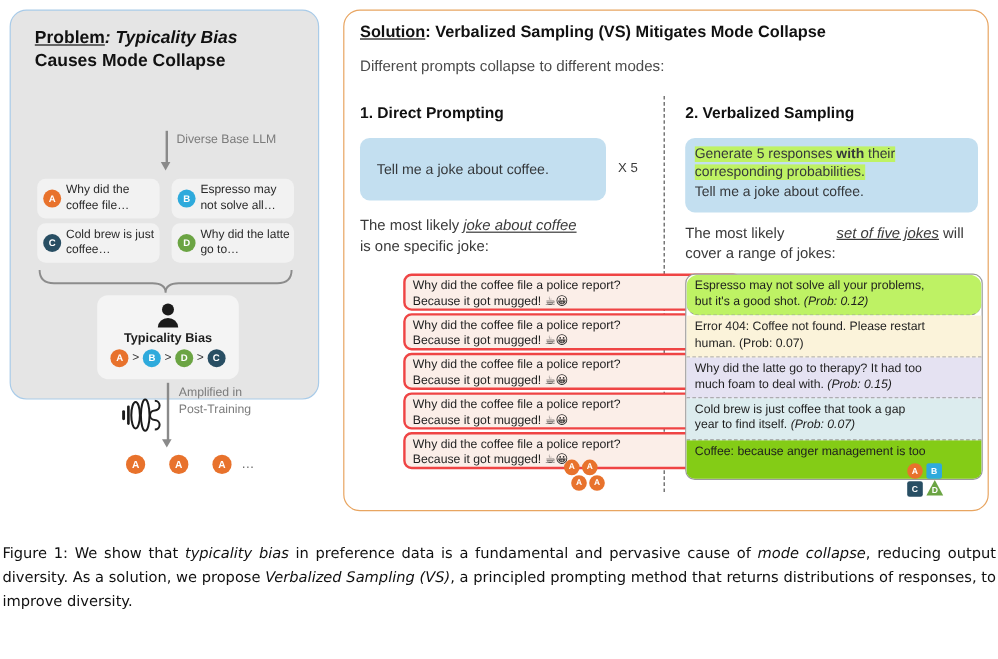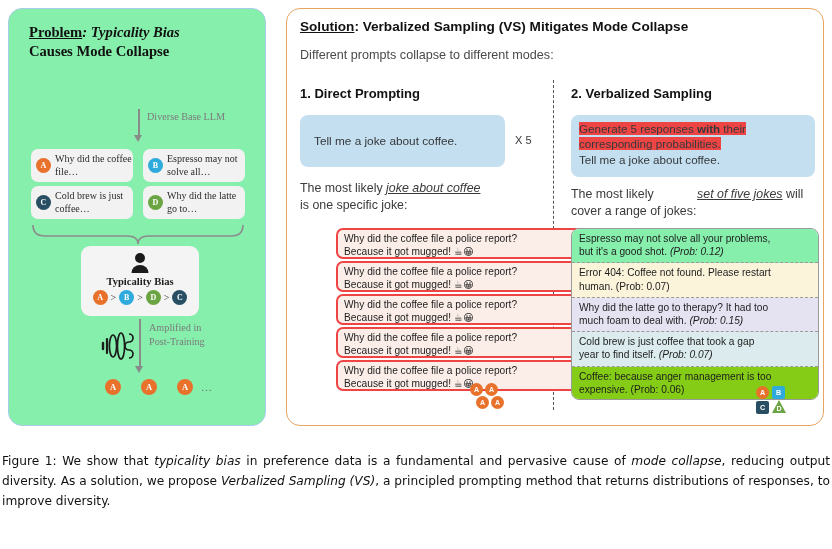--- a/index.html
+++ b/index.html
@@ -2,24 +2,23 @@
 <html><head>
 <meta charset="utf-8">
 <style>
   html,body{margin:0;padding:0;background:#ffffff;}
   body{width:832px;height:549px;position:relative;
        font-family:"Liberation Sans","DejaVu Sans",sans-serif;
        color:#222;overflow:hidden;}
 
   
   #problem-panel{
-    position:absolute;left:8px;top:8px;width:258px;height:418px;
-    border:1.6px solid #a9cbe8;border-radius:14px;background:#86efac;
+    position:absolute;left:8px;top:8px;width:258px;height:325px;
+    border:1.6px solid #a9cbe8;border-radius:14px;background:#e5e5e5;
     box-sizing:border-box;
-    font-family:Liberation Serif, serif;
   }
   #solution-panel{
     position:absolute;left:286px;top:8px;width:538px;height:418px;
     border:1.6px solid #e8a561;border-radius:14px;background:#fff;
     box-sizing:border-box;
   }
 
   
   #problem-title{
     position:absolute;left:20px;top:14px;width:230px;
@@ -133,21 +132,21 @@
 
   #dp-badge-cluster{position:absolute;left:470px;top:383px;width:44px;height:30px;}
   #dp-badge-cluster .badge{position:absolute;width:13px;height:13px;font-size:7px;}
 
   
   #vs-pill{
     position:absolute;left:571px;top:115px;width:244px;height:62px;
     background:#c3dff0;border-radius:8px;box-sizing:border-box;
     padding:6px 8px;font-size:11.6px;color:#35383b;line-height:1.32;
   }
-  #vs-pill .hl{background:#ef4444;}
+  #vs-pill .hl{background:#bef264;}
   #vs-pill .b{font-weight:bold;}
 
   #vs-note{position:absolute;left:571px;top:186px;width:250px;
     font-size:12.4px;color:#3a3a3a;line-height:1.35;}
   #vs-note .ul-it{font-style:italic;text-decoration:underline;margin-left:40px;}
 
   #vs-stack{
     position:absolute;left:571px;top:228px;width:248px;height:172px;
     border:1px solid #9a9a9a;border-radius:8px;overflow:hidden;
     box-sizing:border-box;background:#fff;
@@ -308,39 +307,38 @@
   <span class="hl">corresponding probabilities.</span><br>
   <span>Tell me a joke about coffee.</span>
 </div>
 
 <div id="vs-note">
   <span>The most likely </span><span class="ul-it">set of five jokes</span><span> will</span><br>
   <span>cover a range of jokes:</span>
 </div>
 
 <div id="vs-stack">
-  <div class="vs-row" id="vr1" style="background: #86efac;">
+  <div class="vs-row" id="vr1" style="background: #bef264; border-radius: 10px;">
     <div class="line">Espresso may not solve all your problems,</div>
     <div class="line"><span>but it's a good shot.</span> <span class="it">(Prob: 0.12)</span></div>
   </div>
   <div class="vs-row" id="vr2" style="background: rgb(251, 243, 218);">
     <div class="line">Error 404: Coffee not found. Please restart</div>
     <div class="line"><span>human.</span> <span>(Prob: 0.07)</span></div>
   </div>
   <div class="vs-row" id="vr3" style="background: rgb(229, 226, 242);">
     <div class="line">Why did the latte go to therapy? It had too</div>
     <div class="line"><span>much foam to deal with.</span> <span class="it">(Prob: 0.15)</span></div>
   </div>
   <div class="vs-row" id="vr4" style="background: rgb(220, 236, 238);">
     <div class="line">Cold brew is just coffee that took a gap</div>
     <div class="line"><span>year to find itself.</span> <span class="it">(Prob: 0.07)</span></div>
   </div>
   <div class="vs-row" id="vr5" style="background: #84cc16;">
     <div class="line">Coffee: because anger management is too</div>
-    <div class="line"><span>expensive.</span> <span>(Prob: 0.06)</span></div>
   </div>
 </div>
 
 <div id="vs-badge-cluster">
   <span class="sq" style="left:0;top:0;border-radius:50%;background:#e8722c;">A</span>
   <span class="sq" style="left:16px;top:0;border-radius:2px;background:#2eaadc;">B</span>
   <span class="sq" style="left:0;top:15px;border-radius:2px;background:#284e63;">C</span>
   <span class="tri" style="left:16px;top:14px;border-left:7px solid transparent;border-right:7px solid transparent;border-bottom:13px solid #6ba443;"></span>
   <span class="sq" style="left:16px;top:18px;width:14px;height:9px;background:transparent;">D</span>
 </div>

